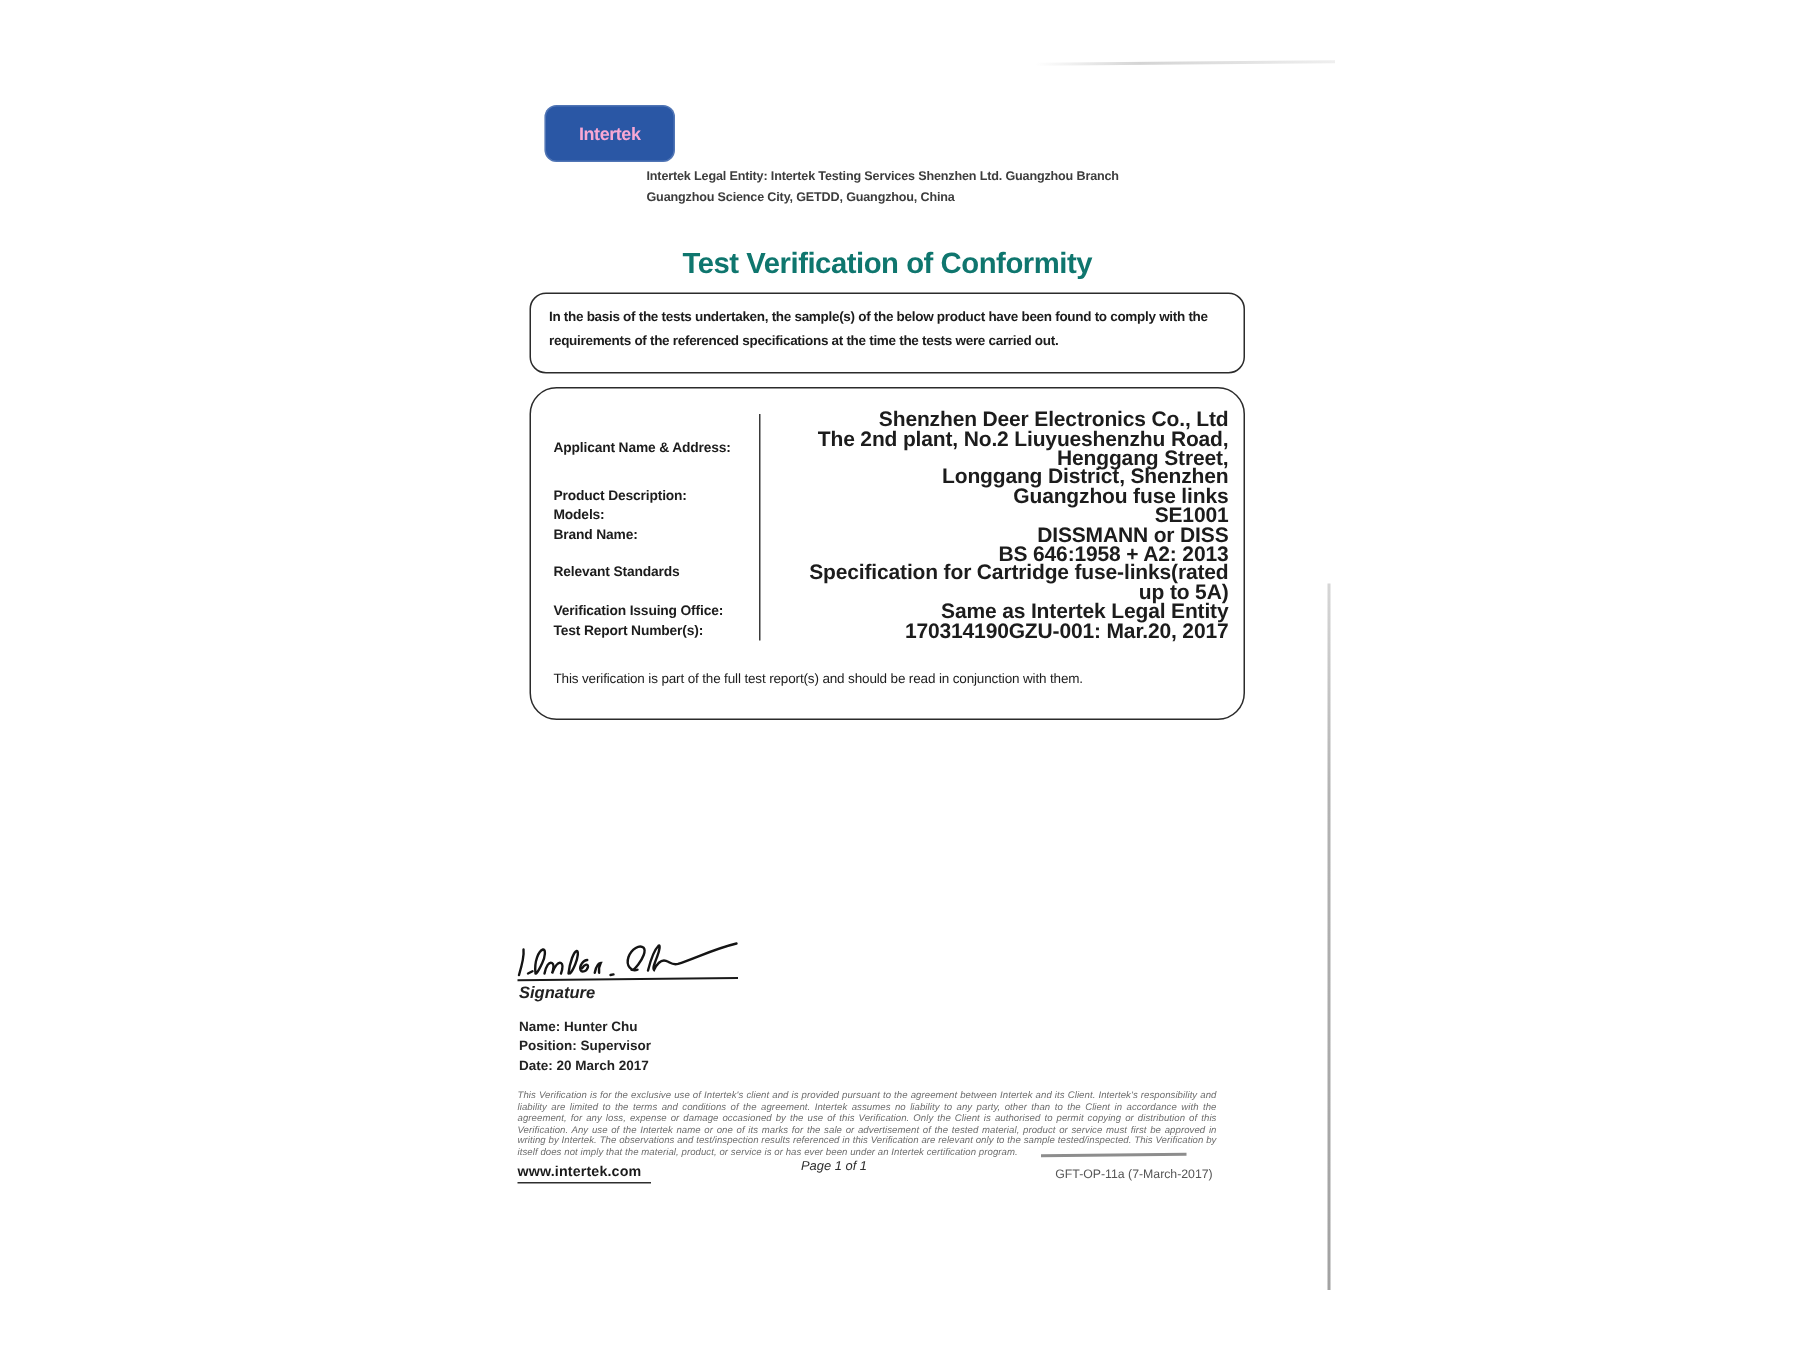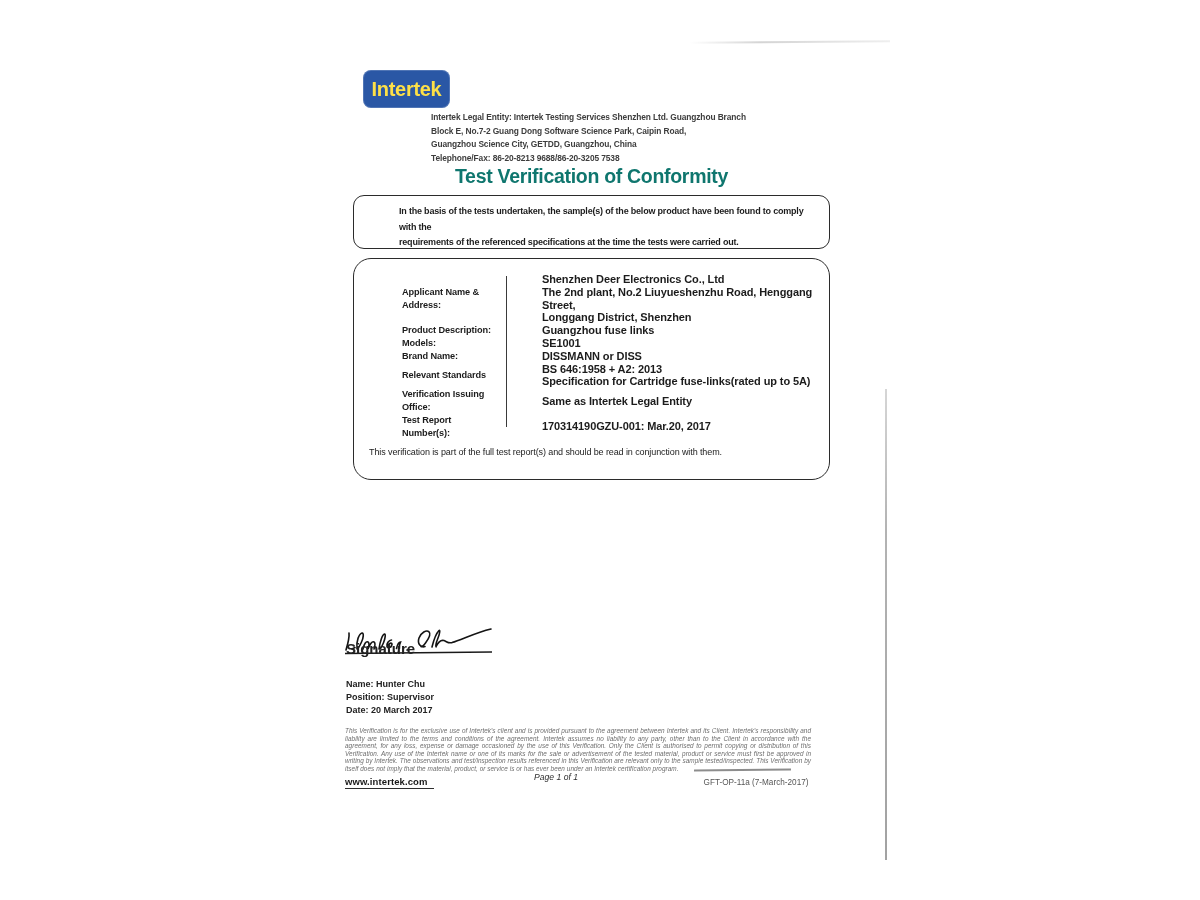--- a/index.html
+++ b/index.html
@@ -1,34 +1,34 @@
 <!DOCTYPE html>
 <html><head>
 <meta charset="utf-8">
 <style>
   * { margin: 0; padding: 0; box-sizing: border-box; }
   html, body { width: 1200px; height: 900px; background: #ffffff; overflow: hidden; }
   body { font-family: "Liberation Sans", sans-serif; color: #1f1f1f; }
   #canvas { position: relative; width: 1200px; height: 900px; background: #fff; }
 
-  .pre { white-space: pre-line; margin-left: 33px; }
+  .pre { white-space: pre-line; }
 
   
   .artifact { position: absolute; pointer-events: none; }
   #vline { left: 885px; top: 389px; width: 2px; height: 471px;
            background: linear-gradient(to bottom, #d6d6d6 0%, #b3b3b3 30%, #a2a2a2 100%); }
   #top-streak { left: 690px; top: 41px; width: 200px; height: 2px;
            background: linear-gradient(to right, rgba(160,160,160,0), rgba(160,160,160,0.45) 35%, rgba(190,190,190,0.25)); transform: rotate(-0.5deg); }
   #mid-streak { left: 694px; top: 769px; width: 97px; height: 1.6px; background: #8d8d8d; transform: rotate(-0.6deg); }
 
   
   #logo { position: absolute; left: 363px; top: 70px; width: 87px; height: 38px;
           border-radius: 8px; display: flex; align-items: center; justify-content: center;
           box-shadow: inset 0 0 0 1px rgba(255,255,255,0.18); }
-  #logo span { color: #fde047; font-weight: bold; font-size: 20px; letter-spacing: -0.3px; }
+  #logo span { color: #f9a8d4; font-weight: bold; font-size: 12px; letter-spacing: -0.3px; }
 
   
   #legal-entity { position: absolute; left: 431px; top: 111px; width: 400px;
           text-align: left; font-size: 8.4px; font-weight: bold; color: #3d3d3d;
           line-height: 13.5px; letter-spacing: -0.1px; }
 
   
   #title { position: absolute; left: 353px; top: 165px; width: 477px; text-align: center;
           font-size: 19.5px; font-weight: bold; color: #0f766e; letter-spacing: -0.3px; }
 
@@ -39,28 +39,28 @@
           line-height: 15.5px; letter-spacing: -0.2px; }
 
   
   #details-box { position: absolute; left: 353px; top: 258px; width: 477px; height: 222px;
           border: 1.7px solid #2b2b2b; border-radius: 18px; }
   #details-divider { position: absolute; left: 152px; top: 17px; width: 1.3px; height: 151px; background: #3a3a3a; }
   #details-rows { position: absolute; left: 15px; top: 14px; right: 10px; }
   .d-row { display: grid; grid-template-columns: 137px 1fr; align-items: center; }
   .d-label { font-size: 9.2px; font-weight: bold; color: #1c1c1c; line-height: 12.8px;
           letter-spacing: -0.1px; padding-right: 6px; }
-  .d-value { font-size: 11px; font-weight: bold; color: #1c1c1c; line-height: 12.8px;
-          letter-spacing: -0.1px; padding-left: 3px; }
+  .d-value { font-size: 14px; font-weight: bold; color: #1c1c1c; line-height: 12.8px;
+          letter-spacing: -0.1px; padding-left: 18px; text-align: right; }
   #details-note { position: absolute; left: 15px; top: 188px; font-size: 9px; font-weight: normal;
           color: #1c1c1c; white-space: nowrap; letter-spacing: -0.1px; }
 
   
   #signature-svg { position: absolute; left: 343px; top: 624px; }
-  #signature-label { position: absolute; left: 346px; top: 640px; font-size: 15px; font-weight: bold; color: #222; }
+  #signature-label { position: absolute; left: 346px; top: 656px; font-size: 11px; font-weight: bold; color: #222; font-style: italic; }
   #signer-block { position: absolute; left: 346px; top: 678px; font-size: 9px; font-weight: bold;
           color: #222; line-height: 13.2px; }
 
   
   #disclaimer { position: absolute; left: 345px; top: 727px; width: 466px;
           font-size: 6.4px; font-style: italic; color: #6d6d6d; line-height: 7.5px;
           text-align: justify; letter-spacing: 0.05px; }
 
   
   #footer-www { position: absolute; left: 345px; top: 776px; font-size: 9.5px; font-weight: bold;
@@ -78,23 +78,21 @@
   <div class="artifact" id="top-streak"></div>
   <div class="artifact" id="vline"></div>
   <div class="artifact" id="mid-streak"></div>
 
   <div id="logo" style="background:#2a57a5;">
     <span>Intertek</span>
   </div>
 
   <div id="legal-entity">
     <div>Intertek Legal Entity: Intertek Testing Services Shenzhen Ltd. Guangzhou Branch</div>
-    <div>Block E, No.7-2 Guang Dong Software Science Park, Caipin Road,</div>
     <div>Guangzhou Science City, GETDD, Guangzhou, China</div>
-    <div>Telephone/Fax: 86-20-8213 9688/86-20-3205 7538</div>
   </div>
 
   <div id="title">Test Verification of Conformity</div>
 
   <div id="intro-box">
     <div class="txt pre">In the basis of the tests undertaken, the sample(s) of the below product have been found to comply with the
 requirements of the referenced specifications at the time the tests were carried out.</div>
   </div>
 
   <div id="details-box">

